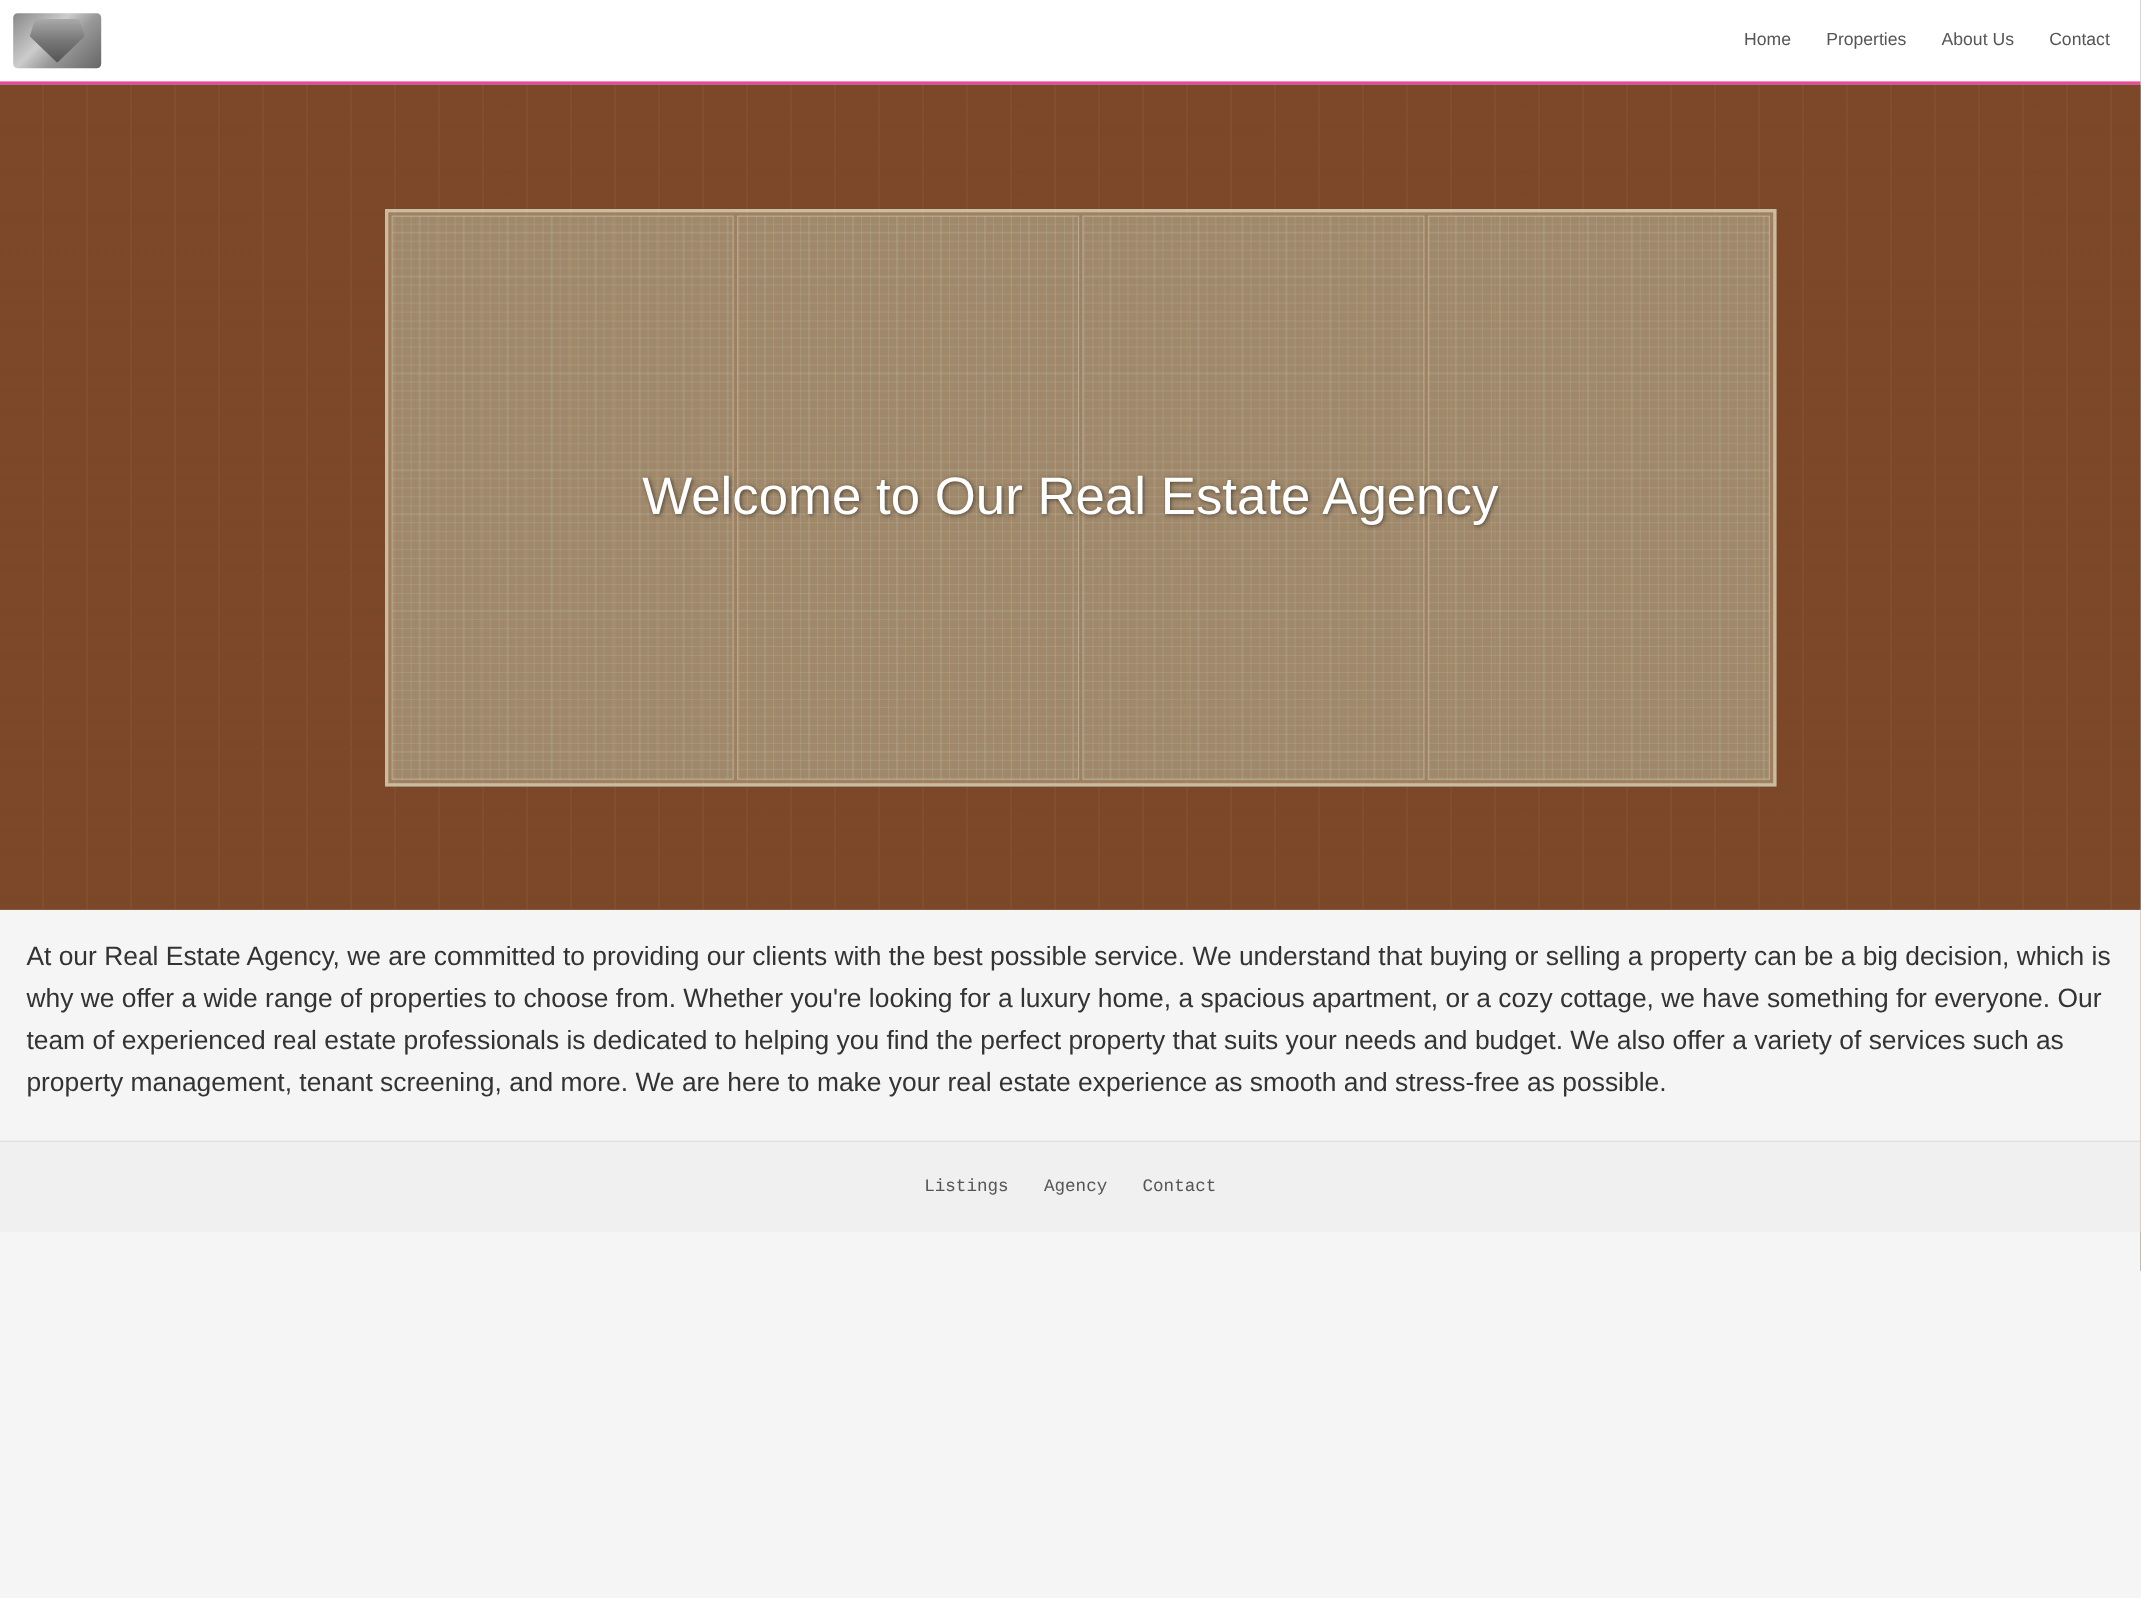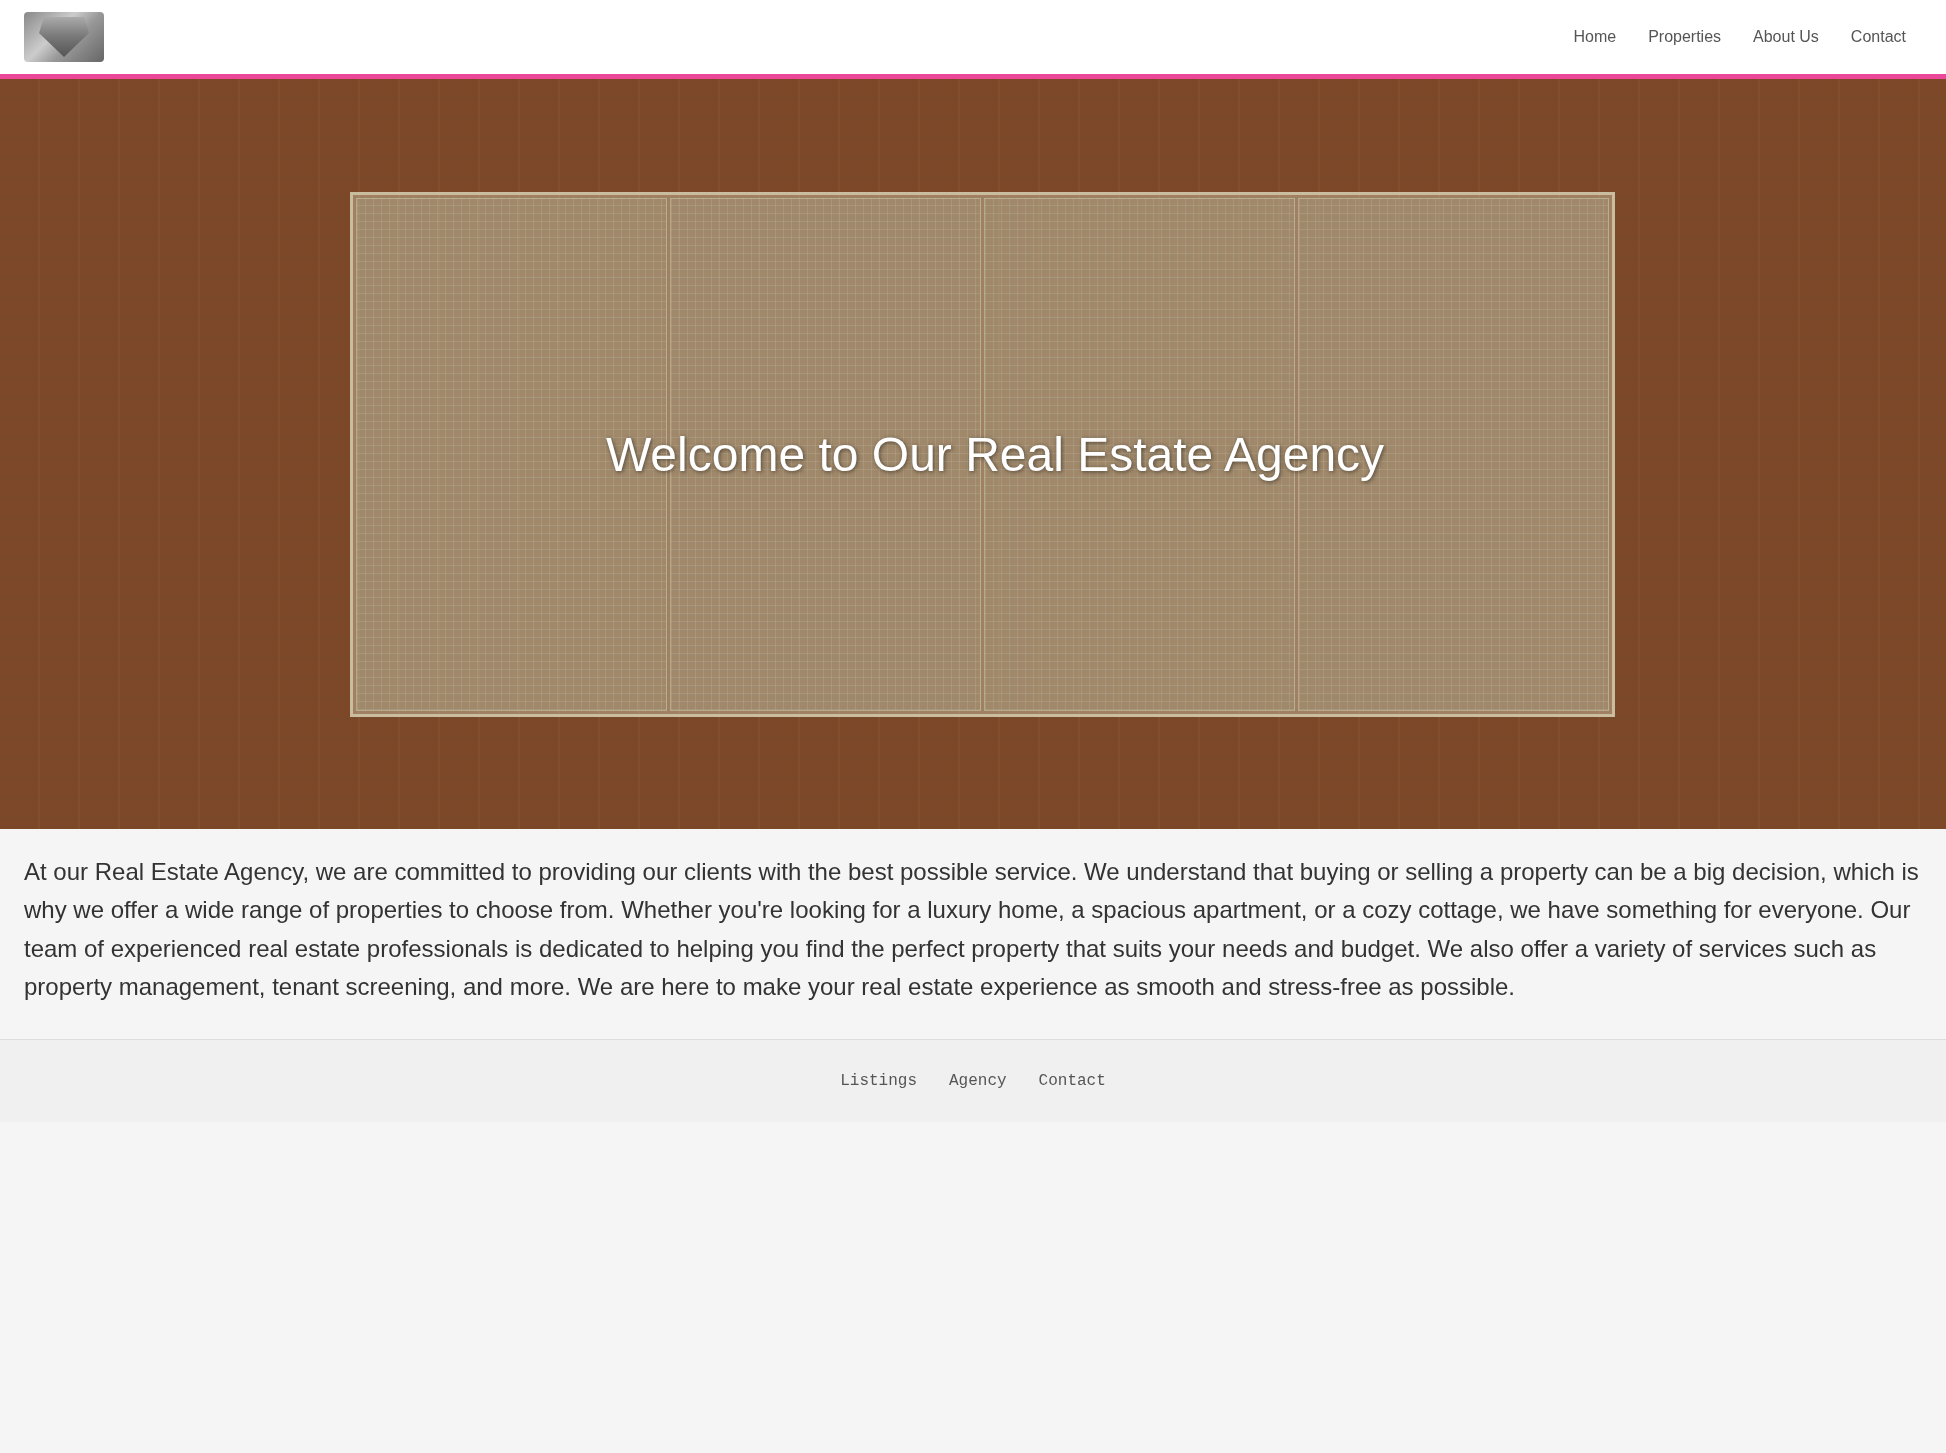--- a/index.html
+++ b/index.html
@@ -13,22 +13,22 @@
       background: #f5f5f5;
       color: #333;
     }
 
     
     header {
       background: #fff;
       display: flex;
       align-items: center;
       justify-content: space-between;
-      padding: 12px 24px;
-      border-bottom: 5px solid #ec4899;
+      padding: 12px 12px;
+      border-bottom: 3px solid #ec4899;
     }
 
     .logo-container {
       display: flex;
       align-items: center;
     }
 
     .logo-img {
       width: 80px;
       height: 50px;
@@ -134,21 +134,20 @@
       position: absolute;
       top: 50%;
       left: 50%;
       transform: translate(-50%, -50%);
       color: #fff;
       font-size: 48px;
       font-weight: 400;
       text-align: center;
       white-space: nowrap;
       text-shadow: 1px 1px 4px rgba(0,0,0,0.5);
-      margin-left: 22px;
     }
 
     
     main {
       background: #f5f5f5;
       padding: 24px 24px 32px;
     }
 
     .description {
       font-size: 24px;

